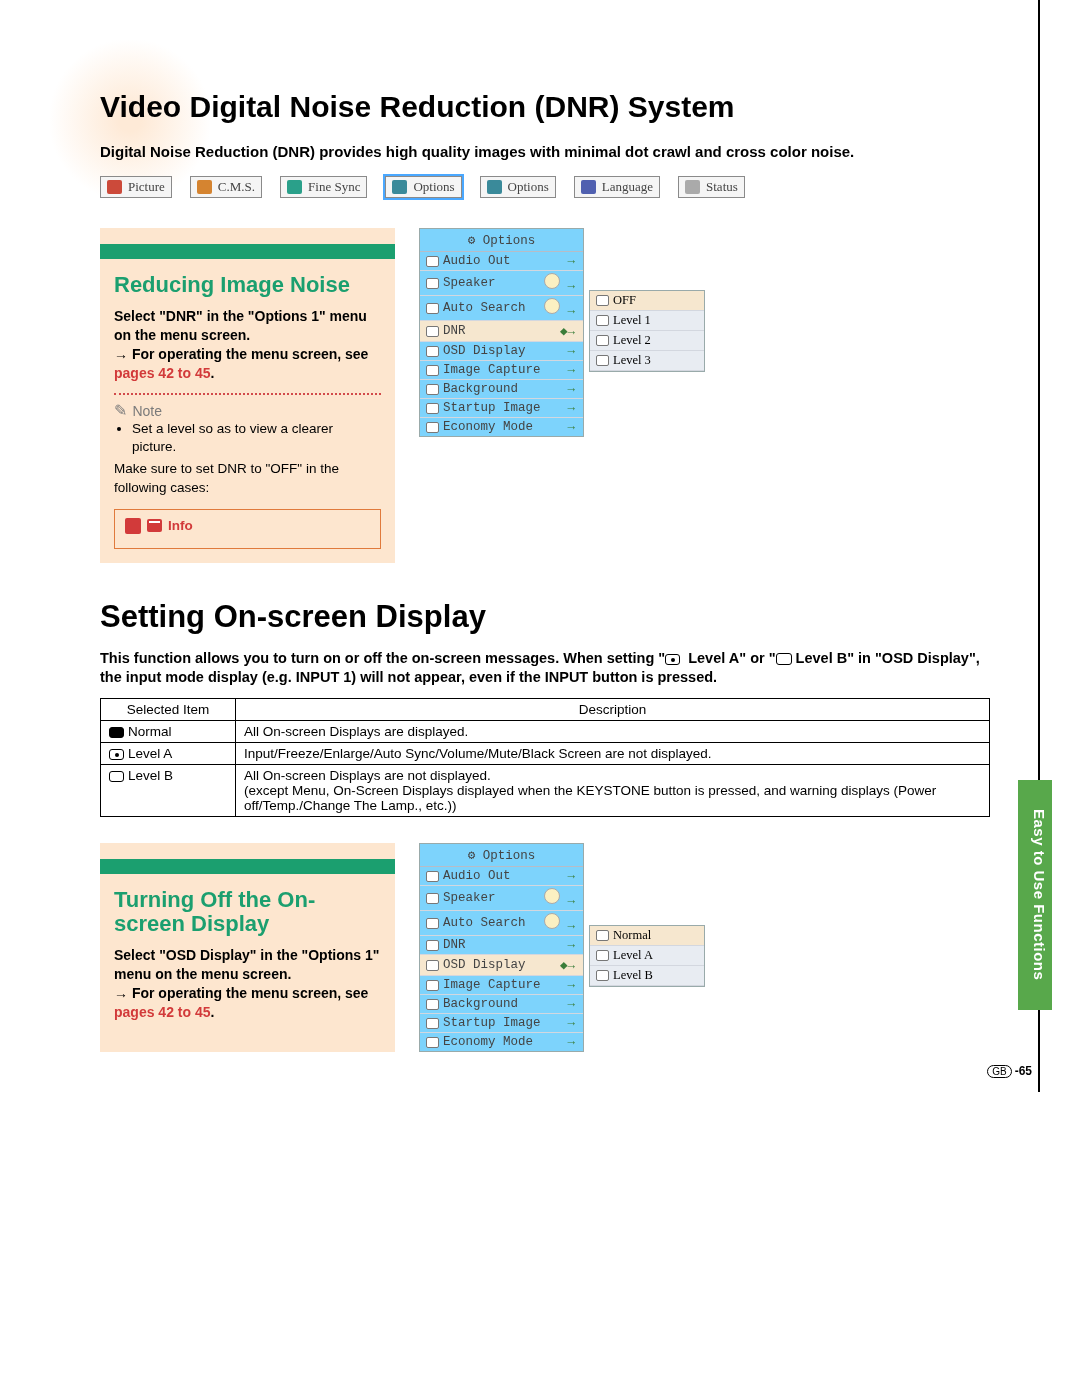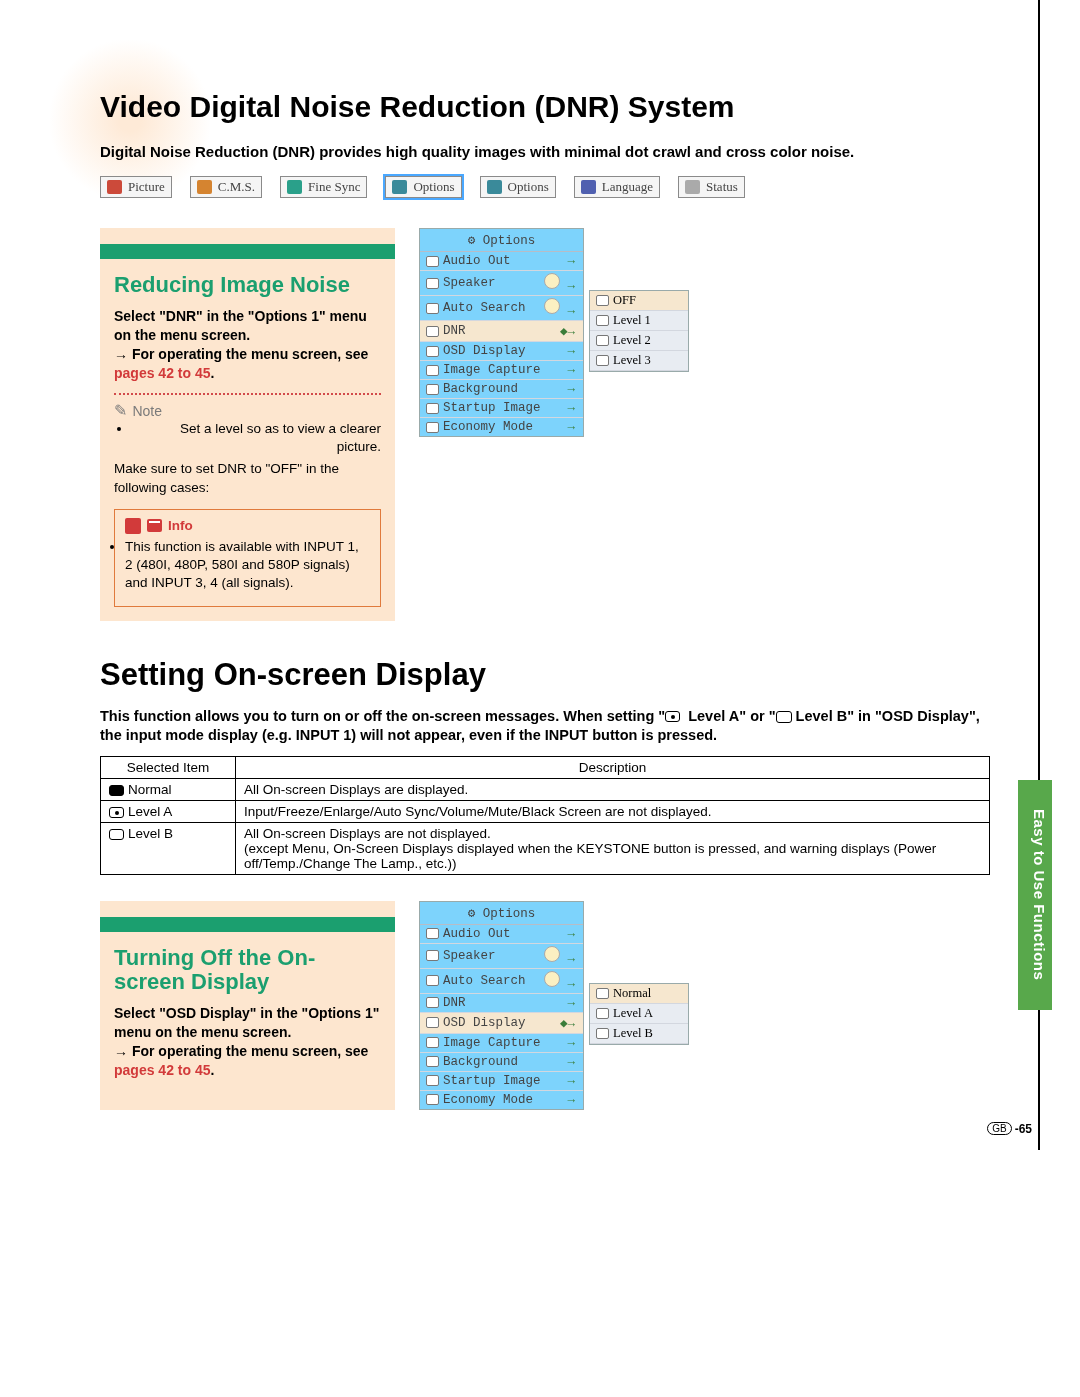--- a/index.html
+++ b/index.html
@@ -76,21 +76,21 @@
     margin: 10px 0 6px 0;
   }
   .note-head {
     color: #7a7a7a;
     font-size: 14px;
     display: flex; align-items: center; gap: 5px;
   }
   .note-head::before {
     content: "✎"; font-size: 16px;
   }
-  .note-body ul { padding-left: 18px; text-align: right; }
+  .note-body ul { padding-left: 18px; }
   .note-body li, .info-body li { margin-bottom: 3px; }
   .note-body p, .info-body p { margin: 4px 0 4px 0; }
   .note-body, .info-body { font-size: 13.5px; line-height: 1.35; }
 
   .info-box {
     border: 1.5px solid #e07a3c;
     padding: 8px 10px 10px 10px;
     margin-top: 12px;
   }
   .info-head {
@@ -134,21 +134,21 @@
     border-bottom: 1px solid #d3d7df;
   }
   .osd-row:last-child{border-bottom:none;}
   .osd-row .lhs { display:flex; align-items:center; gap:4px; }
   .osd-icon{ width:13px; height:11px; display:inline-block; border:1px solid #777; border-radius:2px; background:#fff;}
   .osd-row.hl { background:#f6e7cf; }
   .pill{ display:inline-block; width:16px; height:16px; border-radius:50%; border:1px solid #aaa; background:#fbf0c2;}
   .arrow{ color:#3a7d3a; font-weight:bold; padding-right:2px;}
   .diamond{ color:#3a7d3a; }
   .sub-panel {
-    width: 100px;
+    width: 116px;
     border: 1px solid #9aa;
     background: #e8ecf2;
     font-family: Georgia, serif;
     font-size: 12.5px;
     align-self: flex-start;
     margin-top: 62px;
   }
   .sub-panel .osd-row { border-bottom:1px solid #d3d7df; padding:2px 6px;}
   .sub-panel .osd-row.hl{ background:#f6e7cf; }
 
@@ -262,25 +262,20 @@
     <div class="note-body">
       <ul>
           <li>Set a level so as to view a clearer picture.</li>
         </ul>
       <p>Make sure to set DNR to "OFF" in the following cases:</p>
     </div>
     <div class="info-box">
       <div class="info-head">
           <span class="info-icon"></span>
           <span>Info</span>
-        </div>
-      <div class="info-body">
-          <ul id="info-bullets">
-            <li>This function is available with INPUT 1, 2 (480I, 480P, 580I and 580P signals) and INPUT 3, 4 (all signals).</li>
-          </ul>
         </div>
     </div>
   </div>
 
   <div class="osd-wrap">
     <div class="osd-panel">
       <div class="osd-title">⚙ <span>Options</span></div>
       <div id="osd1rows">
           <div class="osd-row">
             <span class="lhs">

